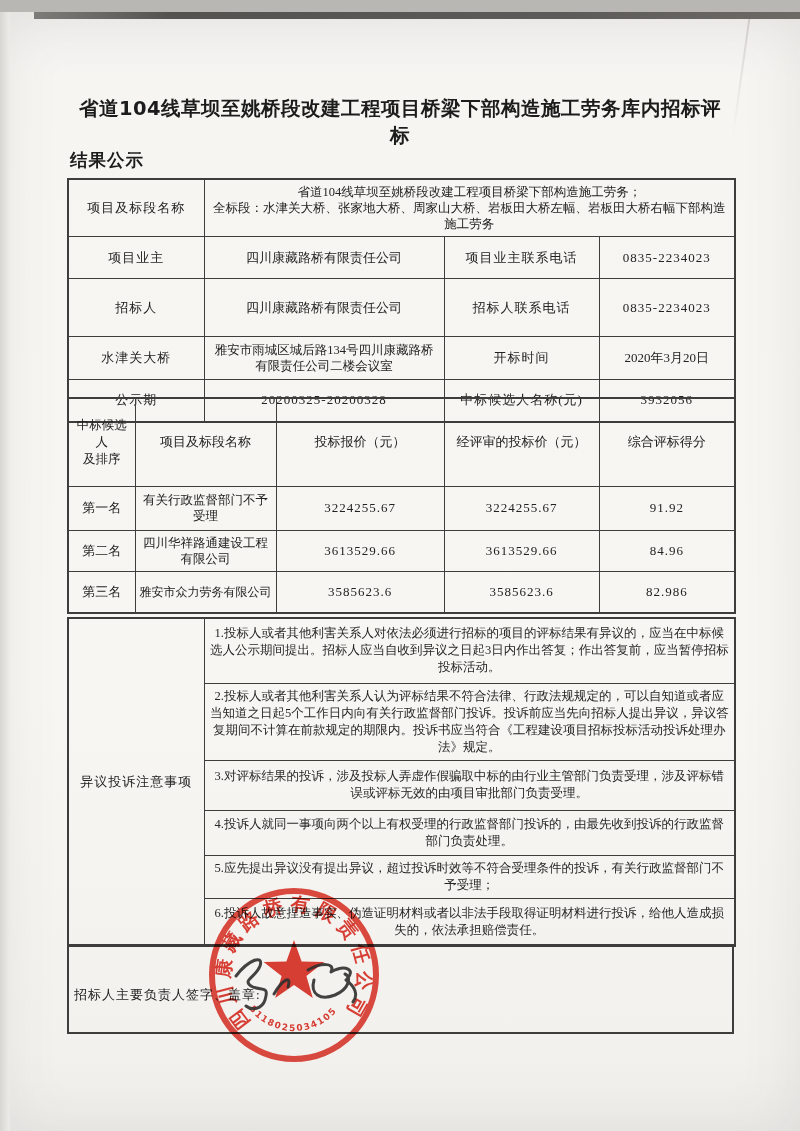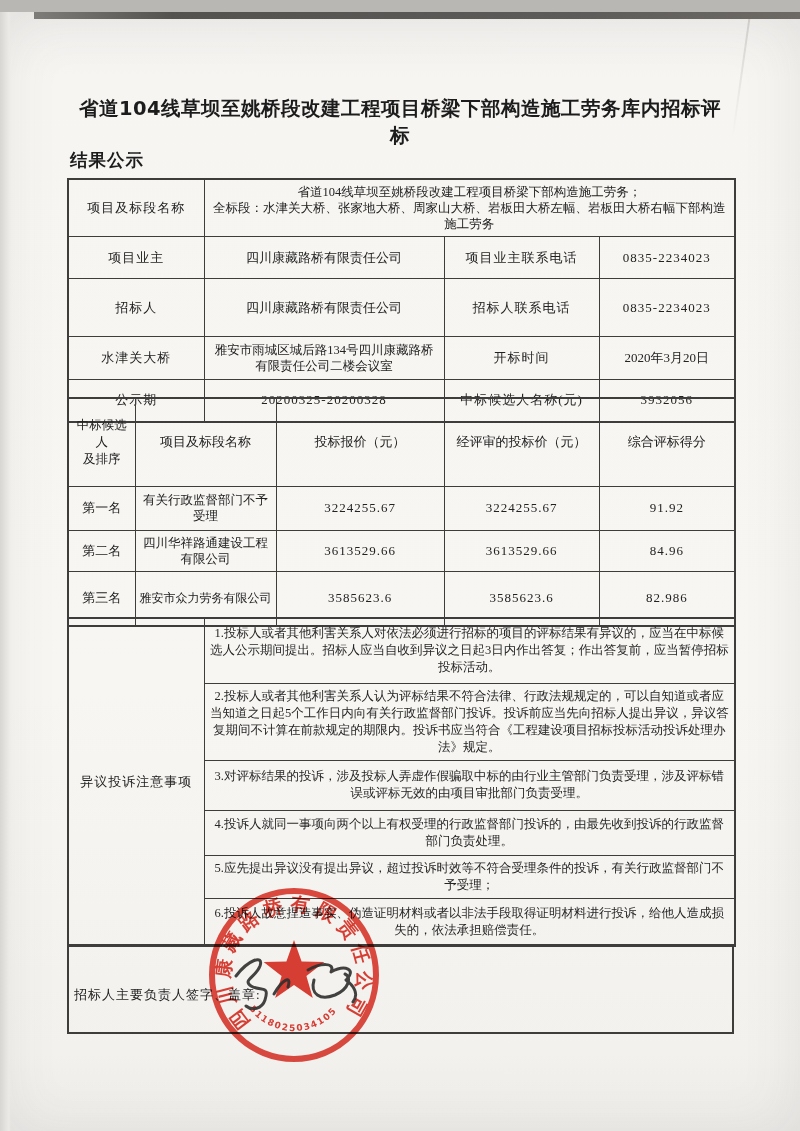--- a/index.html
+++ b/index.html
@@ -150,21 +150,21 @@
         <td class="num">3224255.67</td>
         <td class="num">91.92</td>
       </tr>
       <tr style="height:41px">
         <td>第二名</td>
         <td style="font-size:12.5px;line-height:16px">四川华祥路通建设工程有限公司</td>
         <td class="num">3613529.66</td>
         <td class="num">3613529.66</td>
         <td class="num">84.96</td>
       </tr>
-      <tr style="height:55px">
+      <tr style="height:42px">
         <td>第三名</td>
         <td style="font-size:12px;line-height:16px">雅安市众力劳务有限公司</td>
         <td class="num">3585623.6</td>
         <td class="num">3585623.6</td>
         <td class="num">82.986</td>
       </tr>
     </tbody>
   </table>
 
   <table class="doc" id="notes-table">

